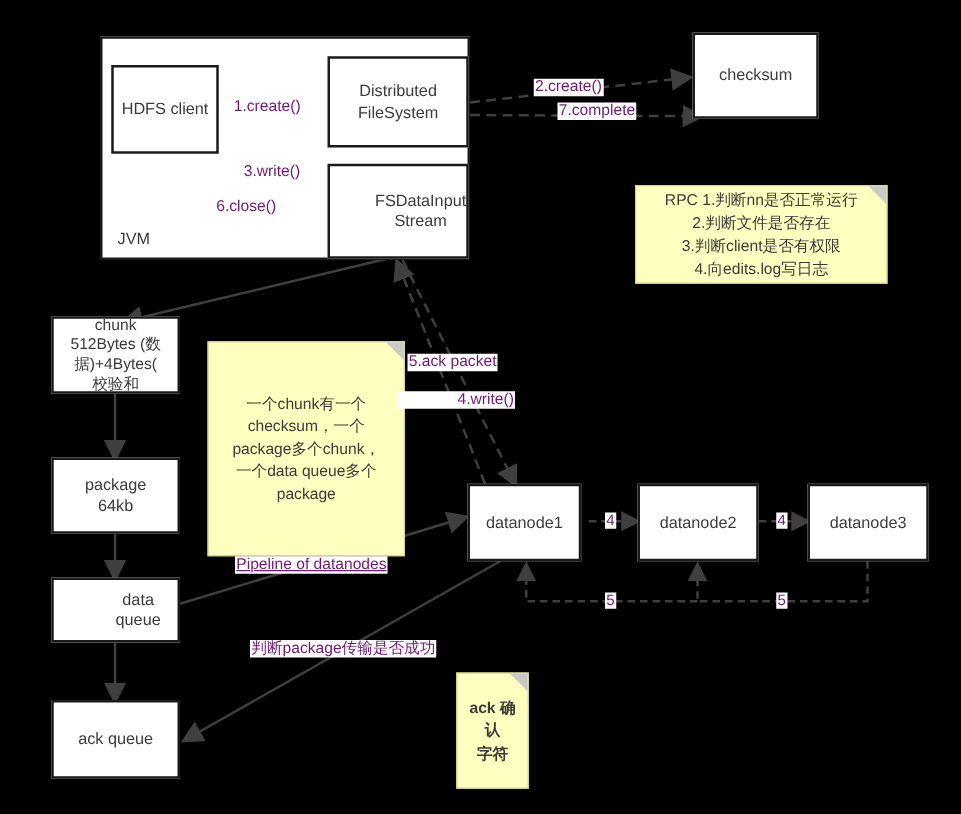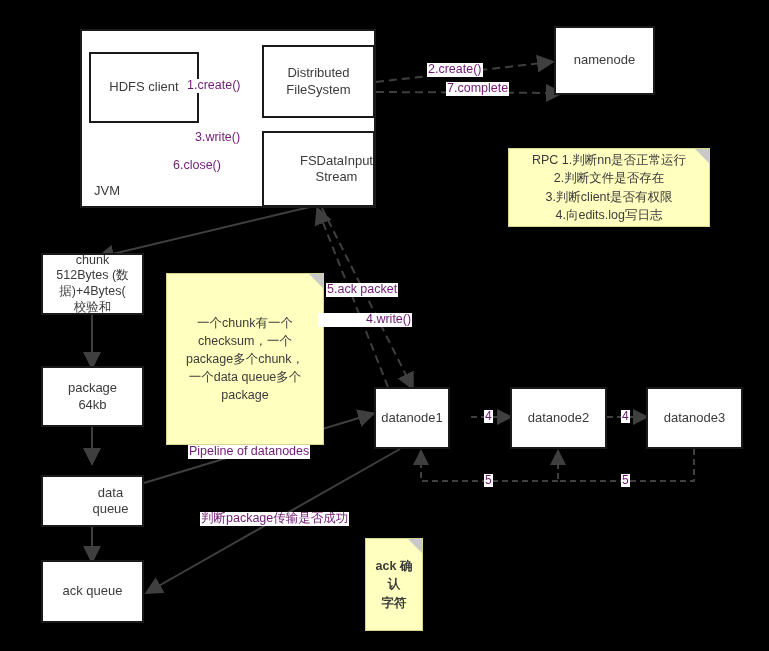--- a/index.html
+++ b/index.html
@@ -74,67 +74,67 @@
     <path d="M607,417 L646,417" stroke="#3f3f3f" stroke-width="2" stroke-dasharray="6,4" fill="none" marker-end="url(#ahs)"></path>
 
     <path d="M694,449 L694,481 L558,481 L558,452" stroke="#3f3f3f" stroke-width="2" stroke-dasharray="6,4" fill="none" marker-end="url(#ahs)"></path>
 
     <path d="M558,481 L421,481 L421,452" stroke="#3f3f3f" stroke-width="2" stroke-dasharray="6,4" fill="none" marker-end="url(#ahs)"></path>
   </svg>
 
   <div class="jvm" style="left:80px;top:29px;width:296px;height:179px;"></div>
   <div class="jvm-label" style="left:94px;top:183px;">JVM</div>
 
-  <div class="box" style="left:89px;top:52px;width:110px;height:71px;">
+  <div class="box" style="left:89px;top:52px;width:86px;height:71px;">
     <span>HDFS client</span>
   </div>
 
   <div class="box" style="left:262px;top:45px;width:113px;height:73px;">
     <span>
       <span>Distributed</span><br>
       <span>FileSystem</span>
     </span>
   </div>
 
   <div class="box" style="left:262px;top:131px;width:113px;height:76px;justify-content:flex-end;">
     <span>
       <span>FSDataInput</span><br>
       <span>Stream</span>
     </span>
   </div>
 
   <div class="box" style="left:554px;top:26px;width:101px;height:69px;">
-    <span>namenode</span>
+    <span>checksum</span>
   </div>
 
   <div class="box" style="left:41px;top:253px;width:103px;height:62px;font-size:12.5px;">
     <span>
       <span>chunk</span><br>
       <span>512Bytes (数</span><br>
       <span>据)+4Bytes(</span><br>
       <span>校验和</span>
     </span>
   </div>
 
   <div class="box" style="left:41px;top:366px;width:103px;height:61px;">
     <span>
       <span>package</span><br>
       <span>64kb</span>
     </span>
   </div>
 
-  <div class="box" style="left:41px;top:475px;width:103px;height:52px;padding-left:36px;">
+  <div class="box" style="left:41px;top:462px;width:103px;height:52px;padding-left:36px;">
     <span>data queue</span>
   </div>
 
   <div class="box" style="left:41px;top:560px;width:103px;height:63px;">
     <span>ack queue</span>
   </div>
 
-  <div class="box" style="left:374px;top:387px;width:76px;height:62px;">
+  <div class="box" style="left:374px;top:387px;width:91px;height:62px;">
     <span>datanode1</span>
   </div>
 
   <div class="box" style="left:510px;top:387px;width:97px;height:62px;">
     <span>datanode2</span>
   </div>
 
   <div class="box" style="left:646px;top:387px;width:97px;height:62px;">
     <span>datanode3</span>
   </div>
@@ -168,21 +168,21 @@
     </span>
   </div>
 
   <div class="edge-label" style="left:186px;top:79px;">1.create()</div>
   <div class="edge-label" style="left:427px;top:63px;">2.create()</div>
   <div class="edge-label" style="left:194px;top:131px;">3.write()</div>
   <div class="edge-label" style="left:172px;top:159px;">6.close()</div>
   <div class="edge-label" style="left:446px;top:82px;">7.complete</div>
   <div class="edge-label" style="left:326px;top:283px;">5.ack packet</div>
   <div class="edge-label" style="left:318px;top:313px;padding-left:48px;">4.write()</div>
-  <div class="edge-label" style="left:188px;top:445px;">Pipeline of datanodes</div>
+  <div class="edge-label" style="left:188px;top:445px;text-decoration:underline;">Pipeline of datanodes</div>
   <div class="edge-label" style="left:200px;top:512px;">判断package传输是否成功</div>
   <div class="edge-label sm" style="left:484px;top:410px;">4</div>
   <div class="edge-label sm" style="left:621px;top:410px;">4</div>
   <div class="edge-label sm" style="left:484px;top:474px;">5</div>
   <div class="edge-label sm" style="left:621px;top:474px;">5</div>
 
 
 </div>
 
 </body></html>

